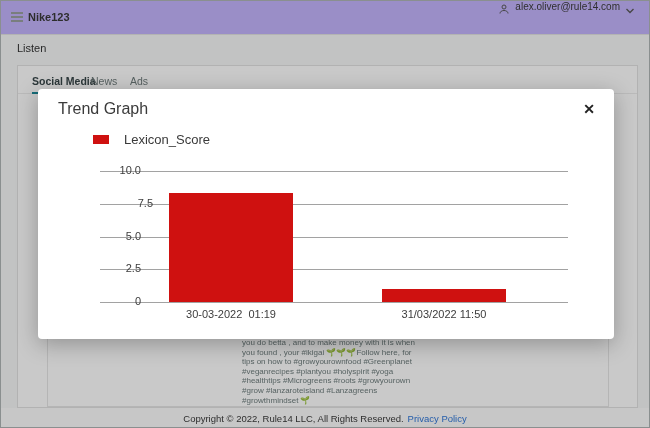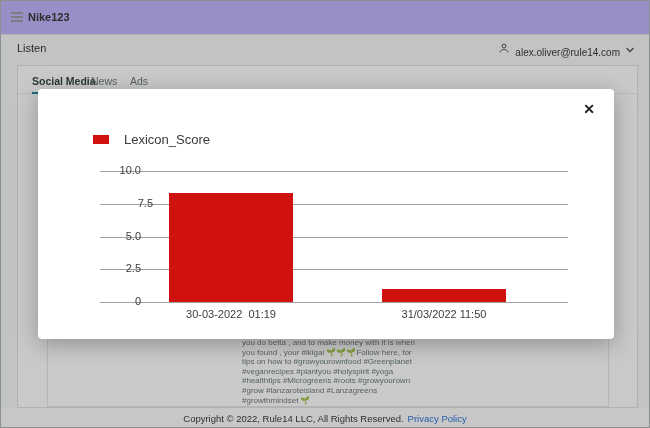--- a/index.html
+++ b/index.html
@@ -8,21 +8,21 @@
     box-sizing:border-box;border:1px solid #8a8f8f;
     background:#f6f8f8;
     font-family:"Liberation Sans", sans-serif;
     -webkit-font-smoothing:antialiased;
   }
   
   .topbar{position:absolute;left:0;top:0;width:100%;height:33px;background:#c4b5fd;border-bottom:1px solid #e4e4e4;}
   .menu-btn{position:absolute;left:10px;top:11px;width:12px;height:10px;cursor:pointer;}
   .menu-btn span{display:block;height:2px;margin-bottom:2px;background:#9aa0a0;}
   .brand{position:absolute;left:27px;top:10px;font-size:11px;font-weight:bold;color:#3a3a3a;}
-  .user-cluster{position:absolute;right:14px;top:0;height:33px;display:flex;align-items:flex-end;gap:5px;cursor:pointer;margin-top:24px;}
+  .user-cluster{position:absolute;right:14px;top:0;height:33px;display:flex;align-items:flex-start;gap:5px;cursor:pointer;}
   .user-email{font-size:10px;color:#3c3c3c;}
   
   .page-title{position:absolute;left:16px;top:41px;font-size:11px;color:#333;}
   .card{position:absolute;left:16px;top:64px;width:621px;height:343px;background:#ffffff;border:1px solid #e2e2e2;box-sizing:border-box;}
   .tabs{position:absolute;left:0;top:0;width:100%;height:27px;border-bottom:1px solid #ececec;}
   .tab{position:absolute;top:9px;font-size:10.5px;color:#6f7b7b;cursor:pointer;}
   .tab.active{color:#39474a;font-weight:bold;}
   .tab .underline{position:absolute;left:0;right:0;bottom:-7px;height:2px;background:#1b8a99;}
   .inner-panel{position:absolute;left:29px;top:32px;width:562px;height:309px;border:1px solid #e6e6e6;border-top:none;box-sizing:border-box;}
   .post-text{position:absolute;left:224px;top:272px;width:160px;font-size:8px;line-height:9.6px;color:#6e7d7d;}
@@ -93,20 +93,21 @@
     </div>
 </div>
 
 <div class="footer">
   <span>Copyright © 2022, Rule14 LLC, All Rights Reserved.</span><a id="privacy-link" style="color: rgb(48, 119, 216);">Privacy Policy</a>
 </div>
 
 <div class="overlay"></div>
 
 <div class="modal">
+  <div class="modal-title">Trend Graph</div>
   <button class="modal-close">✕</button>
   <div class="chart" id="chart">
     <div class="legend">
       <span class="legend-swatch" id="legend-swatch" style="background: rgb(207, 17, 16);"></span>
       <span class="legend-label">Lexicon_Score</span>
     </div>
   <div class="grid-line" style="left: 62px; width: 468px; top: 213px;"></div>
       <div class="y-tick" style="top: 206px;">0</div>
       <div class="grid-line" style="left: 62px; width: 468px; top: 180.25px;"></div>
       <div class="y-tick" style="top: 173.25px;">2.5</div>

